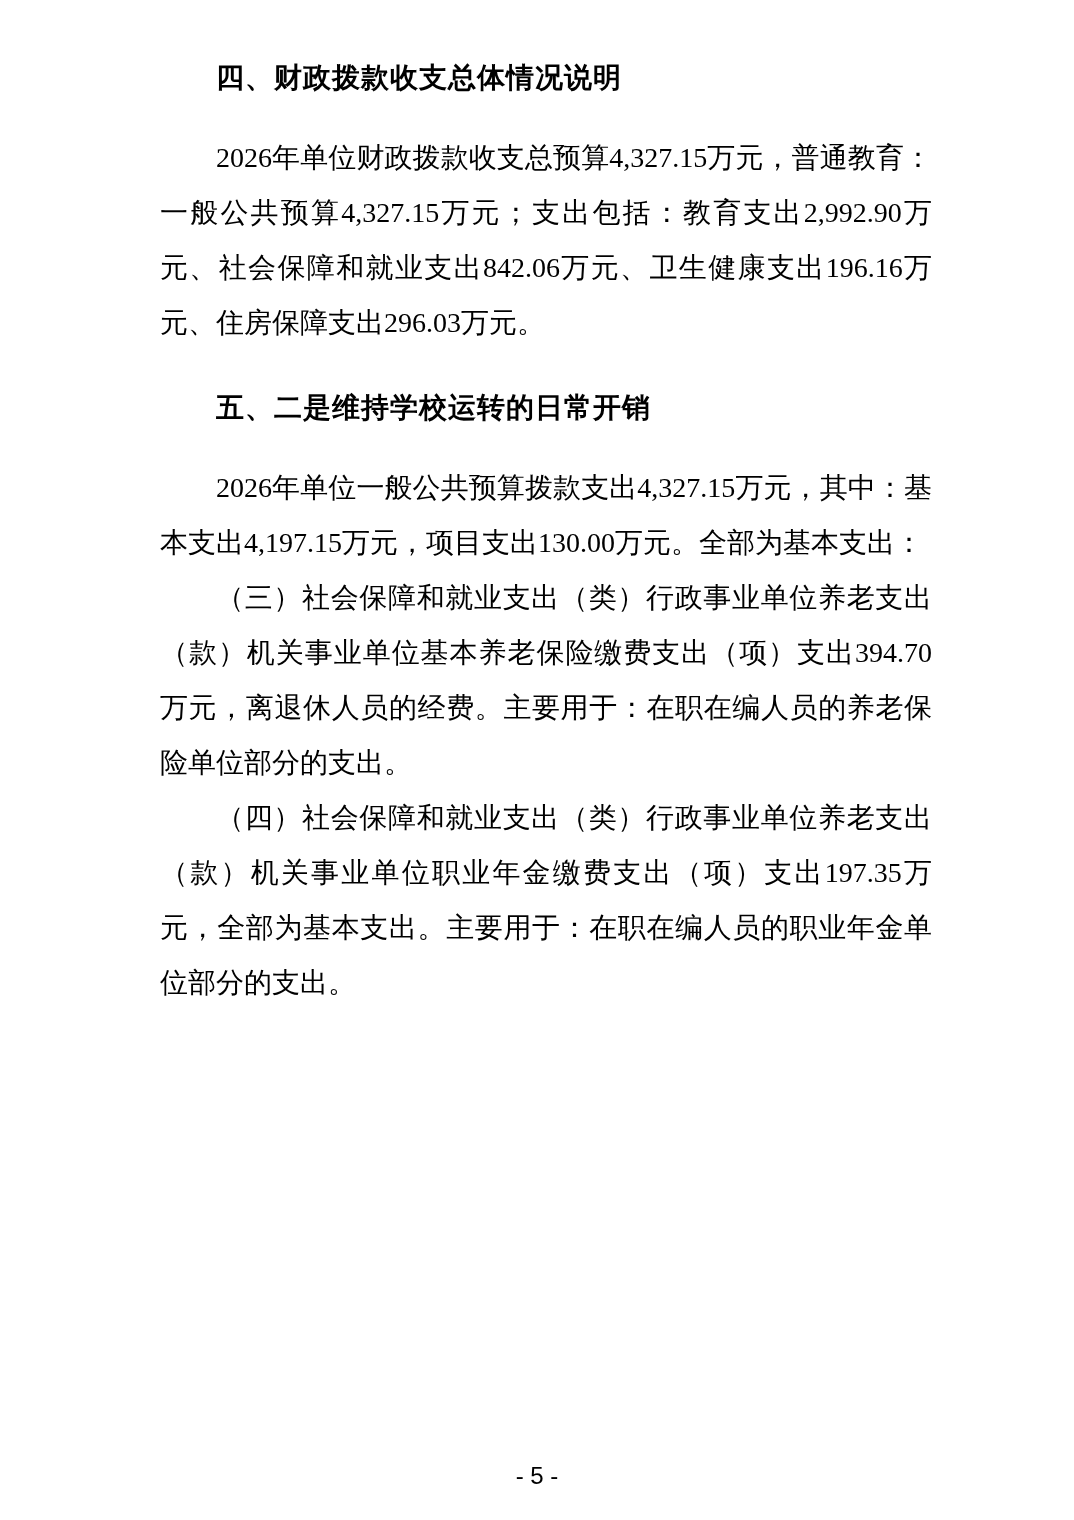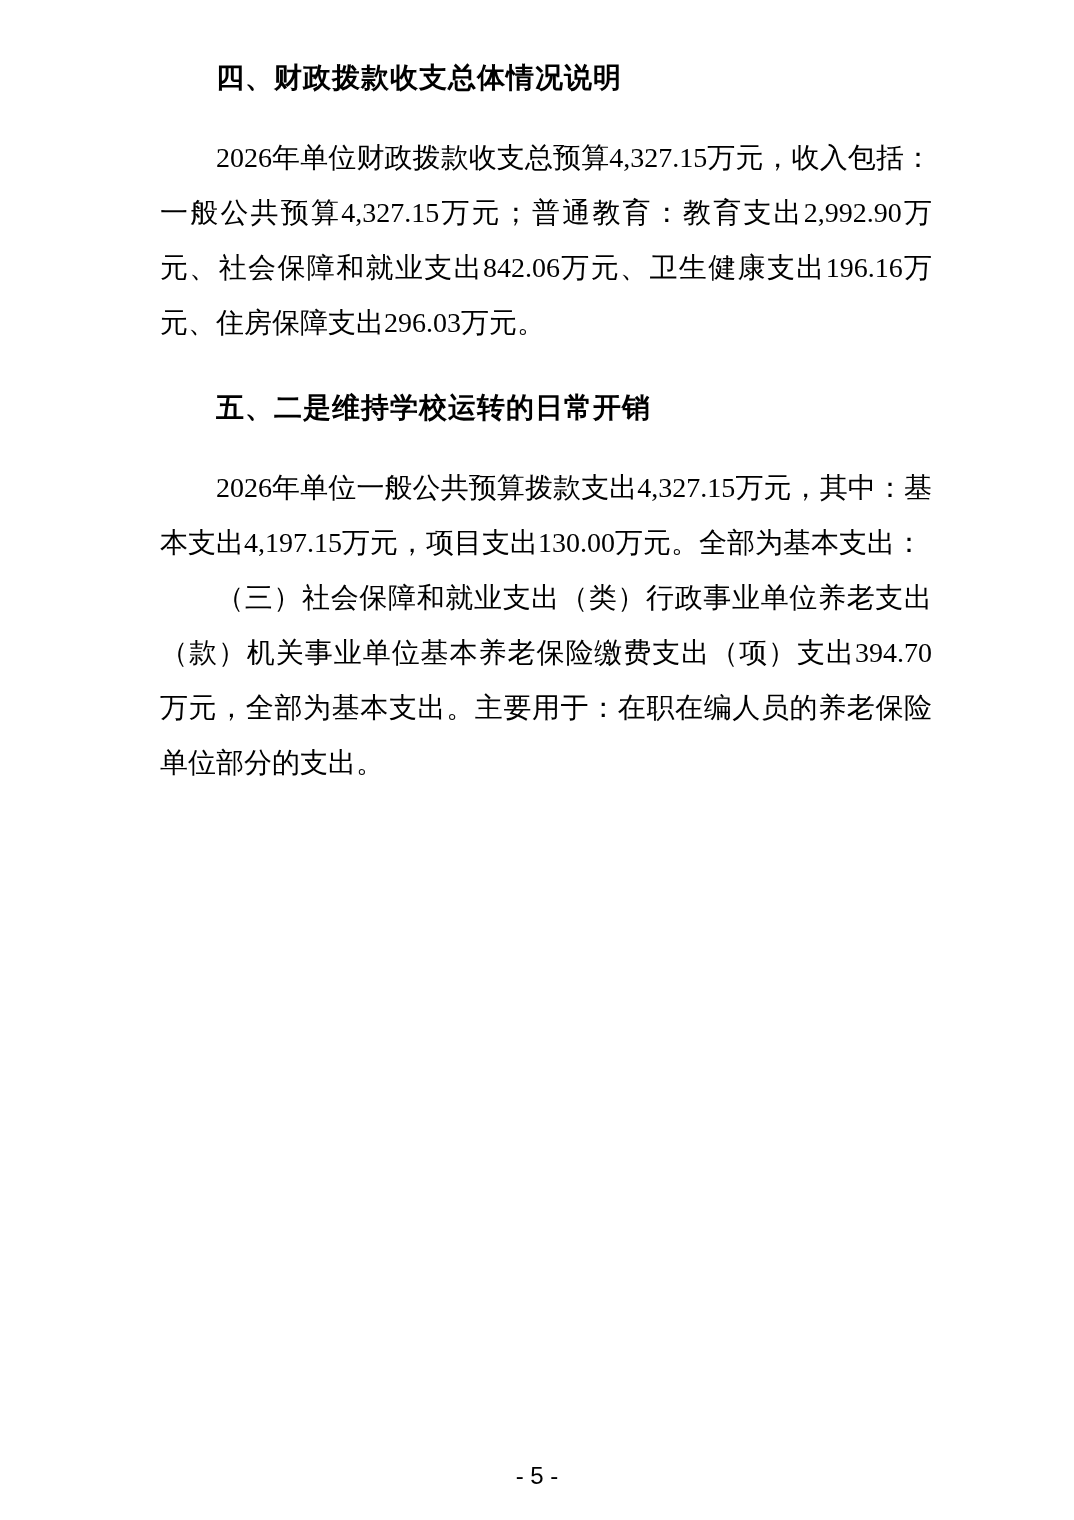--- a/index.html
+++ b/index.html
@@ -60,27 +60,28 @@
   }
 </style>
 </head>
 <body>
 
 <div class="page">
   <div class="content">
 
     <h2 class="heading first">四、财政拨款收支总体情况说明</h2>
 
-    <p class="para">2026年单位财政拨款收支总预算4,327.15万元，收入包括：一般公共预算4,327.15万元；普通教育：教育支出2,992.90万元、社会保障和就业支出842.06万元、卫生健康支出196.16万元、住房保障支出296.03万元。</p>
+    <p class="para">2026年单位财政拨款收支总预算4,327.15万元，普通教育：一般公共预算4,327.15万元；支出包括：教育支出2,992.90万元、社会保障和就业支出842.06万元、卫生健康支出196.16万元、住房保障支出296.03万元。</p>
 
     <h2 class="heading">五、二是维持学校运转的日常开销</h2>
 
     <p class="para">2026年单位一般公共预算拨款支出4,327.15万元，其中：基本支出4,197.15万元，项目支出130.00万元。全部为基本支出：</p>
 
 
 
-    <p class="para">（三）社会保障和就业支出（类）行政事业单位养老支出（款）机关事业单位基本养老保险缴费支出（项）支出394.70万元，全部为基本支出。主要用于：在职在编人员的养老保险单位部分的支出。</p>
+    <p class="para">（三）社会保障和就业支出（类）行政事业单位养老支出（款）机关事业单位基本养老保险缴费支出（项）支出394.70万元，离退休人员的经费。主要用于：在职在编人员的养老保险单位部分的支出。</p>
 
+    <p class="para">（四）社会保障和就业支出（类）行政事业单位养老支出（款）机关事业单位职业年金缴费支出（项）支出197.35万元，全部为基本支出。主要用于：在职在编人员的职业年金单位部分的支出。</p>
 
   </div>
 
   <div class="footer">- 5 -</div>
 </div>
 
 </body></html>

